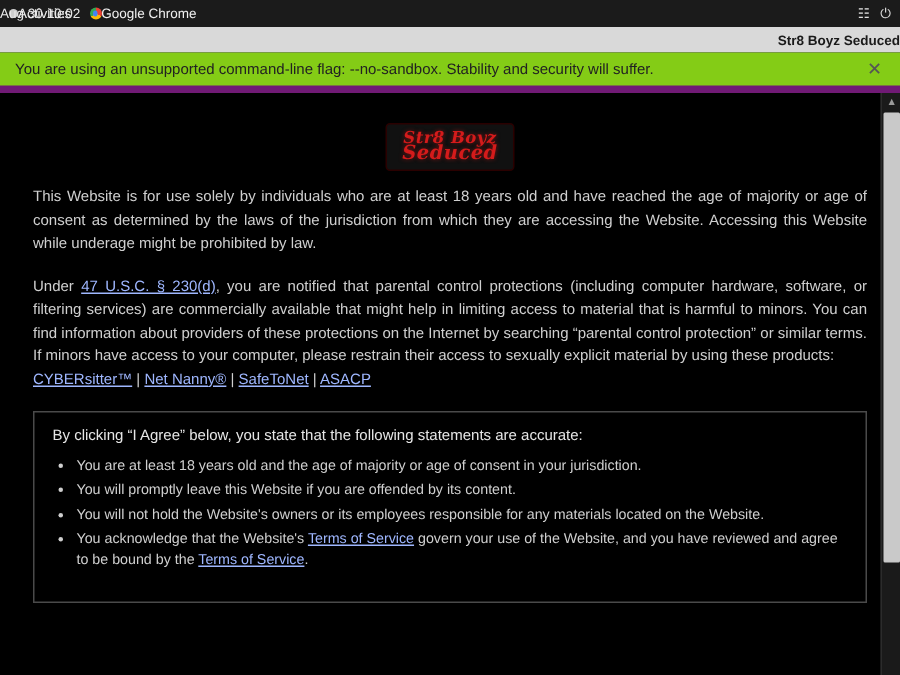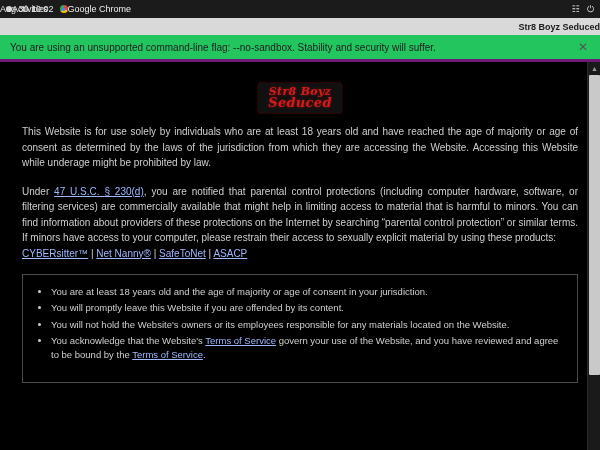--- a/index.html
+++ b/index.html
@@ -53,27 +53,27 @@
     font-size: 9px;
     font-weight: bold;
     display: flex;
     align-items: center;
     justify-content: flex-end;
   }
 
   
   .infobar {
     height: 27px;
-    background: #22c55e;
+    background: #84cc16;
     color: #222;
     font-size: 10px;
     display: flex;
     align-items: center;
     padding: 0 10px;
-    border-bottom: 3px solid #701a75;
+    border-bottom: 5px solid #701a75;
   }
   .infobar-text { flex: 1; }
   .infobar-close {
     font-size: 12px; color: #555; cursor: default;
     padding: 0 2px;
   }
 
   
   .page {
     position: relative;
@@ -222,20 +222,21 @@
 
     <p class="para">This Website is for use solely by individuals who are at least 18 years old and have reached the age of majority or age of consent as determined by the laws of the jurisdiction from which they are accessing the Website. Accessing this Website while underage might be prohibited by law.</p>
 
     <p class="para">
       <span>Under </span><a class="linky" href="#">47 U.S.C. § 230(d)</a><span>, you are notified that parental control protections (including computer hardware, software, or filtering services) are commercially available that might help in limiting access to material that is harmful to minors. You can find information about providers of these protections on the Internet by searching “parental control protection” or similar terms. If minors have access to your computer, please restrain their access to sexually explicit material by using these products:</span>
       <br>
       <a class="linky" href="#">CYBERsitter™</a><span> | </span><a class="linky" href="#">Net Nanny®</a><span> | </span><a class="linky" href="#">SafeToNet</a><span> | </span><a class="linky" href="#">ASACP</a>
     </p>
 
     <div class="box">
+      <div class="box-title">By clicking “I Agree” below, you state that the following statements are accurate:</div>
       <ul>
         <li>You are at least 18 years old and the age of majority or age of consent in your jurisdiction.</li>
         <li>You will promptly leave this Website if you are offended by its content.</li>
         <li>You will not hold the Website's owners or its employees responsible for any materials located on the Website.</li>
         <li>
           <span>You acknowledge that the Website's </span><a class="linky" href="#">Terms of Service</a><span> govern your use of the Website, and you have reviewed and agree to be bound by the </span><a class="linky" href="#">Terms of Service</a><span>.</span>
         </li>
       </ul>
     </div>
 

